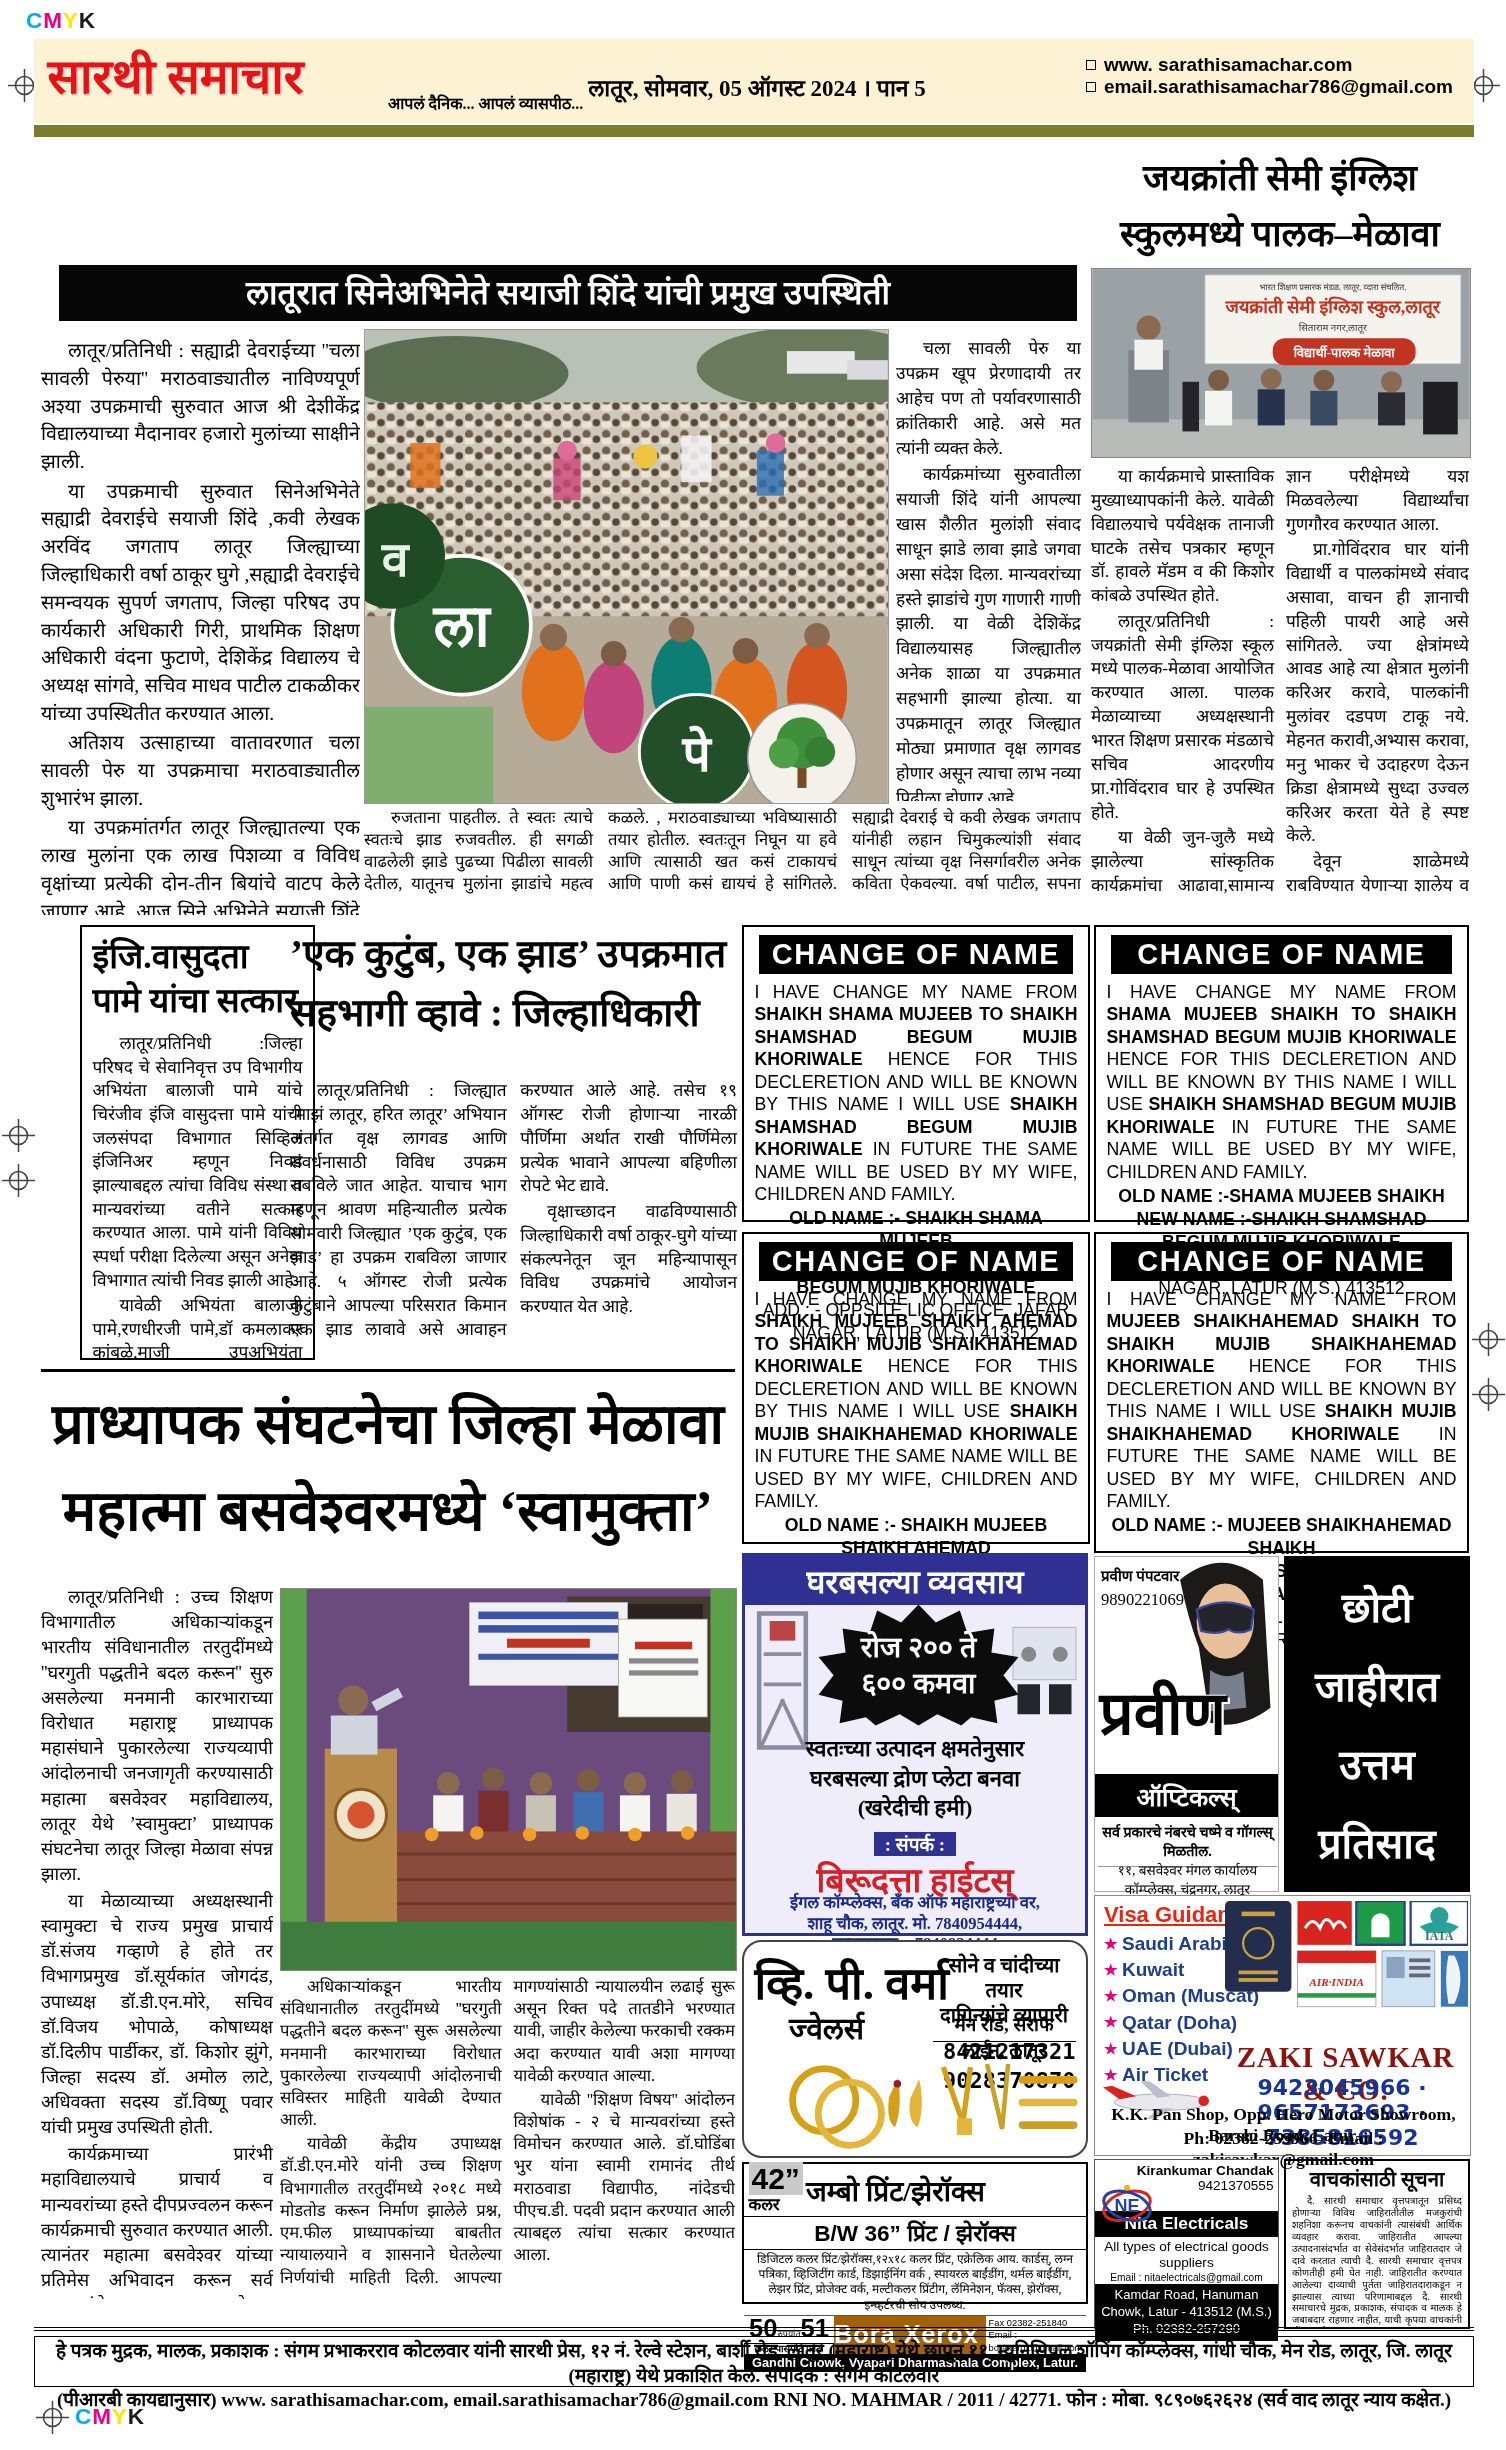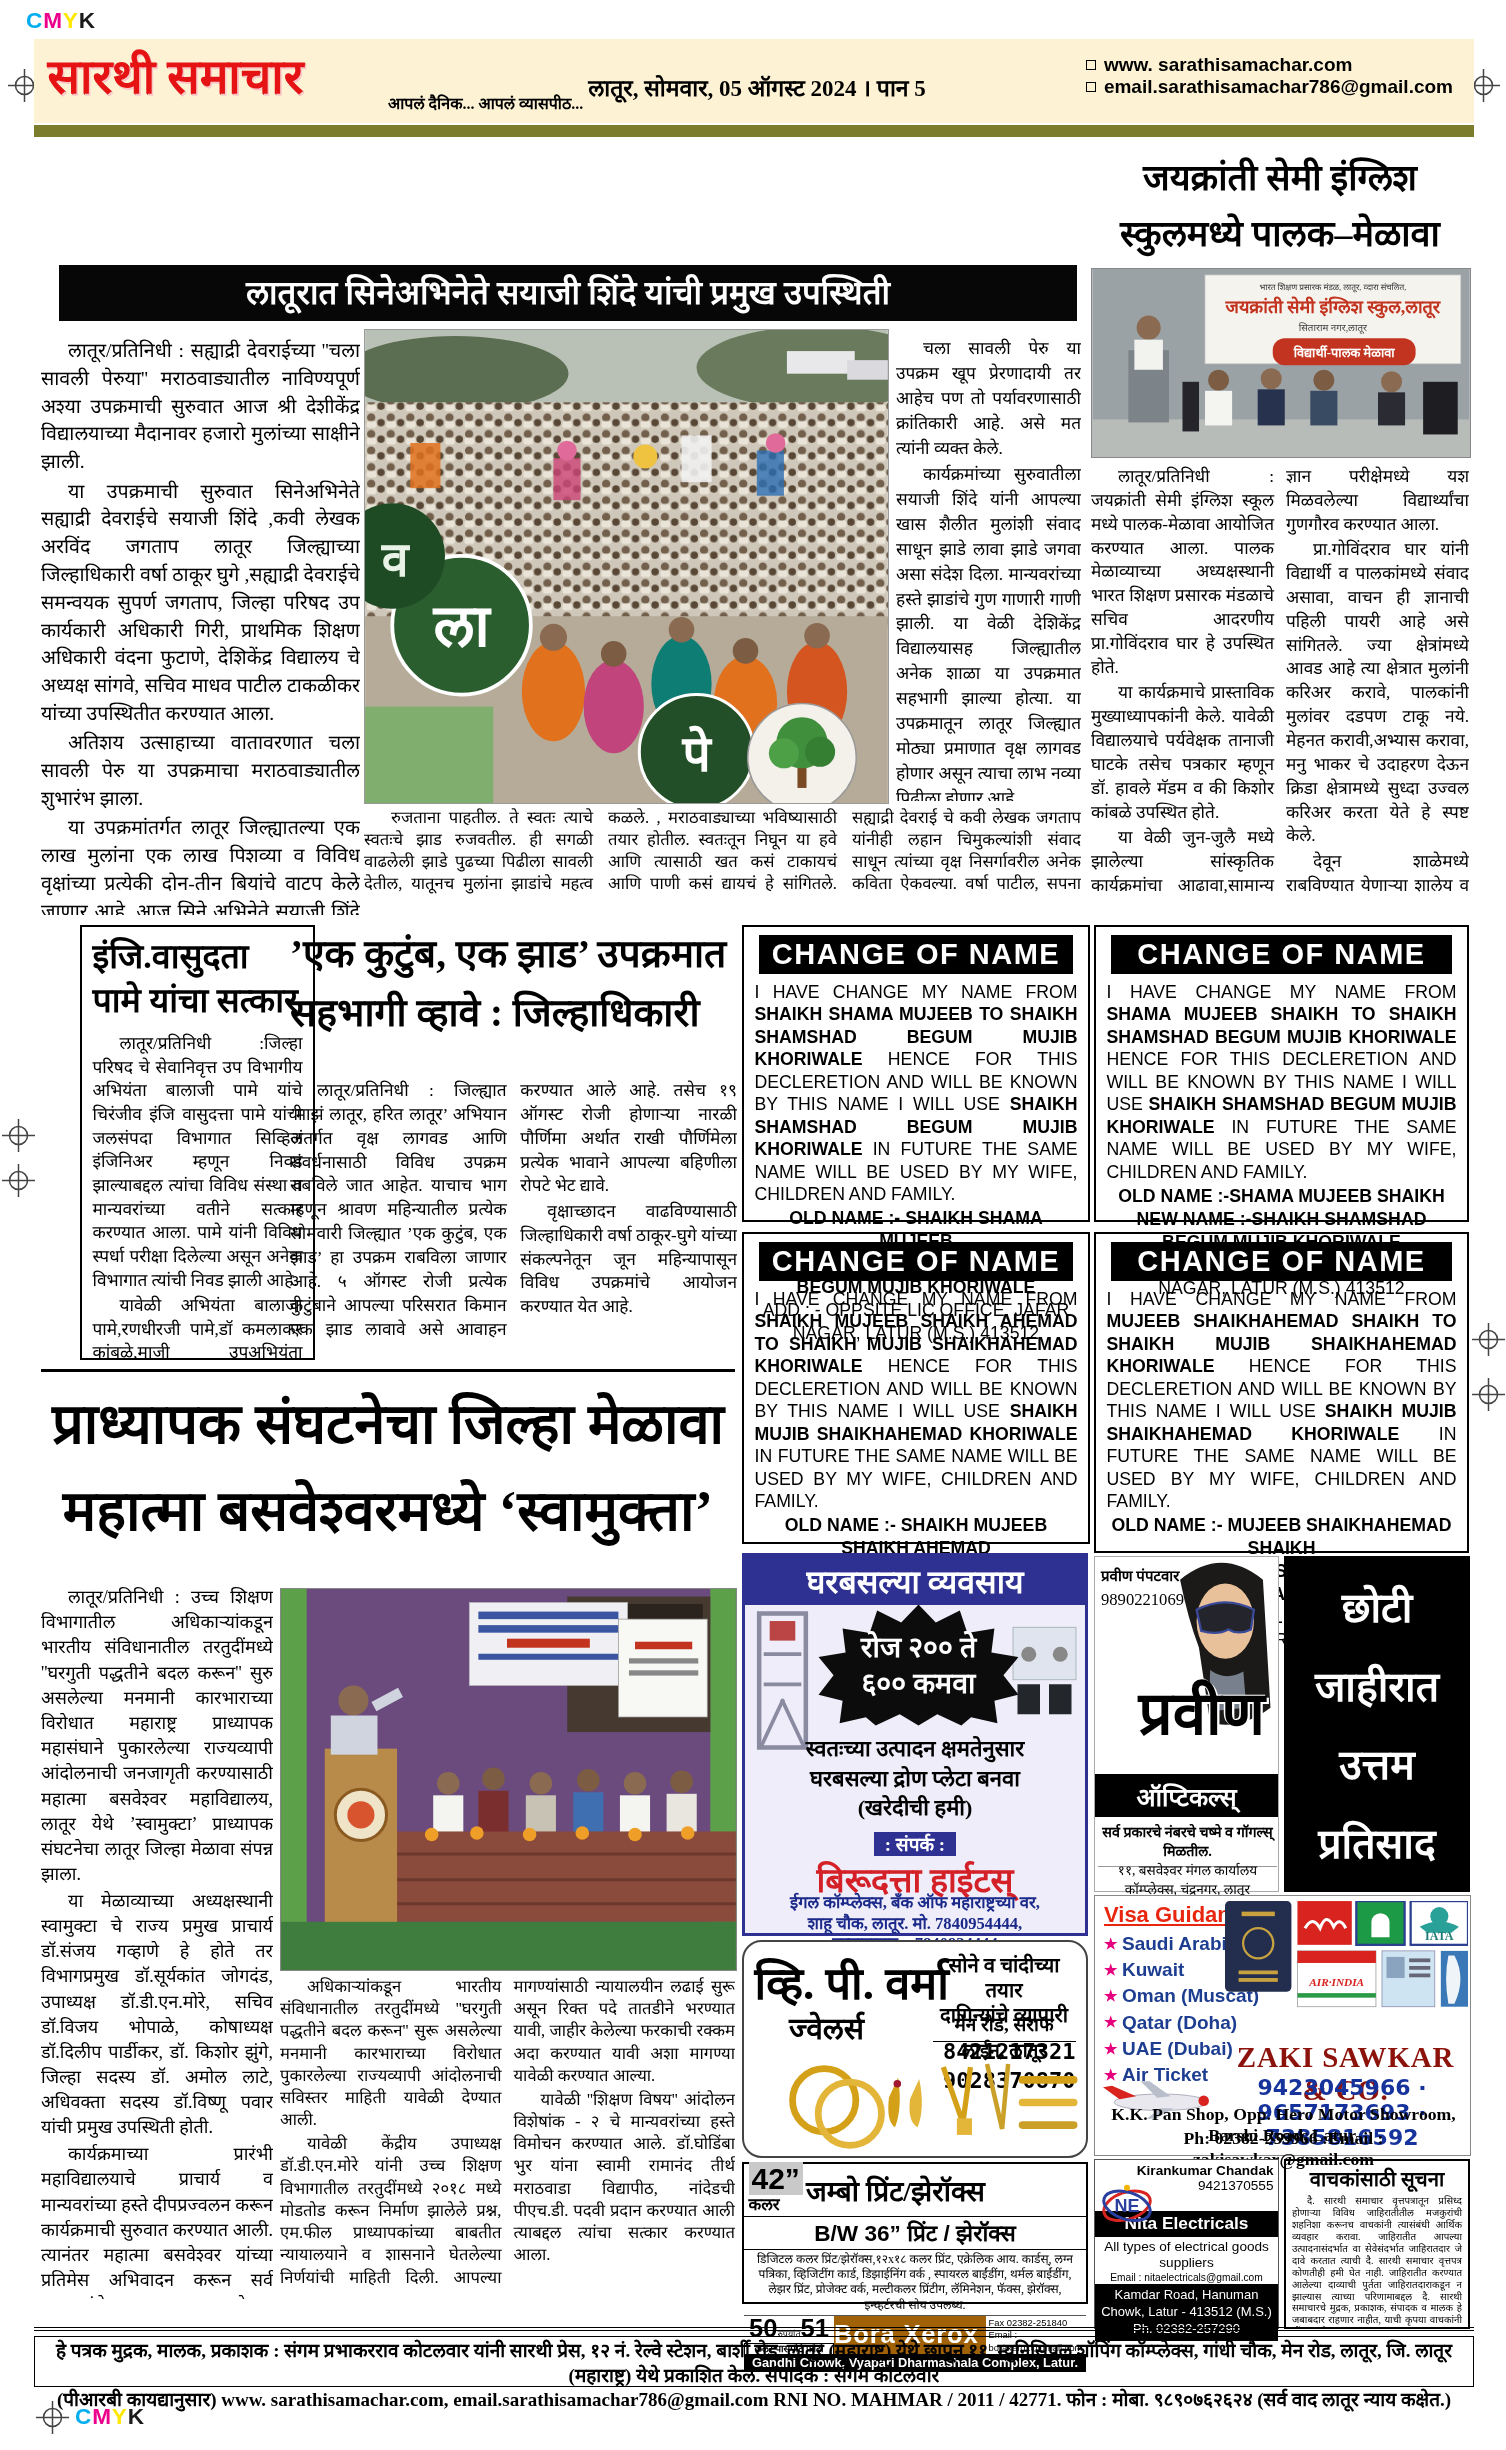--- a/index.html
+++ b/index.html
@@ -73,21 +73,21 @@
   #ghar-contact{position:absolute;left:0;top:274px;width:100%;text-align:center;}
   #ghar-contact span{background:#2e3192;color:#fff;font-size:19px;font-weight:bold;padding:1.5px 10.5px;}
   #ghar-co{position:absolute;left:0;top:300px;width:100%;text-align:center;color:#d42027;font-size:34px;font-weight:bold;}
   #ghar-addr{position:absolute;left:0;top:337px;width:100%;text-align:center;color:#1b2a8a;
              font-size:16.6px;font-weight:bold;line-height:1.25;}
   #praveen{left:1094px;top:1556px;width:185px;height:336px;border:1.5px solid #aaa;box-sizing:border-box;background:#fff;}
   #pv-person{position:absolute;left:6px;top:7.5px;font-size:15px;font-weight:bold;}
   #pv-phone{position:absolute;left:6px;top:33px;font-size:16.6px;}
   #pv-woman{position:absolute;right:0;top:0;width:113px;height:181px;}
   #pv-title{position:absolute;left:4.5px;top:113px;font-size:60px;font-weight:bold;
-            text-shadow:2.3px 2.3px 0 #fff,-1.5px -1.5px 0 #fff;margin-left:39px;}
+            text-shadow:2.3px 2.3px 0 #fff,-1.5px -1.5px 0 #fff;}
   #pv-strip{position:absolute;left:0;top:217px;width:100%;background:#000;color:#fff;
             font-size:25px;font-weight:bold;text-align:center;padding:4.5px 0;}
   #pv-tag{position:absolute;left:3px;top:265px;width:179px;text-align:center;font-size:14.3px;font-weight:bold;border-bottom:0.8px solid #999;padding-bottom:6px;}
   #pv-addr{position:absolute;left:3px;top:303px;width:179px;text-align:center;font-size:13.6px;}
   #chhoti{left:1284px;top:1556px;width:186px;height:336px;background:#000;color:#fff;display:flex;
           flex-direction:column;justify-content:space-evenly;align-items:center;font-size:41px;font-weight:bold;}
   #zaki{left:1094px;top:1895px;width:377px;height:261px;border:1.5px solid #888;box-sizing:border-box;background:#fff;}
   #zk-title{position:absolute;left:9px;top:6px;color:#e8260f;font-size:22px;font-weight:bold;
             font-family:"Liberation Sans",sans-serif;text-decoration:underline;}
   #zk-items{position:absolute;left:9px;top:35px;font-family:"Liberation Sans",sans-serif;}
@@ -301,22 +301,22 @@
           <rect x="290" y="162" width="36" height="46" fill="#394a63"></rect>
         <circle cx="398" cy="150" r="14" fill="#8a6a50"></circle>
           <rect x="380" y="164" width="36" height="44" fill="#2b2b33"></rect>
       </g>
       <rect x="440" y="150" width="46" height="70" fill="#1d1d22"></rect>
       <rect x="120" y="150" width="22" height="66" fill="#24242a"></rect>
     </svg>
   </div>
   <div id="jk-body" class="abs just hidden-overflow paras">
     <div class="paras">
+        <div>या कार्यक्रमाचे प्रास्ताविक मुख्याध्यापकांनी केले. यावेळी विद्यालयाचे पर्यवेक्षक तानाजी घाटके तसेच पत्रकार म्हणून डॉ. हावले मॅडम व की किशोर कांबळे उपस्थित होते.</div>
         <div>लातूर/प्रतिनिधी : जयक्रांती सेमी इंग्लिश स्कूल मध्ये पालक-मेळावा आयोजित करण्यात आला. पालक मेळाव्याच्या अध्यक्षस्थानी भारत शिक्षण प्रसारक मंडळाचे सचिव आदरणीय प्रा.गोविंदराव घार हे उपस्थित होते.</div>
-        <div>या कार्यक्रमाचे प्रास्ताविक मुख्याध्यापकांनी केले. यावेळी विद्यालयाचे पर्यवेक्षक तानाजी घाटके तसेच पत्रकार म्हणून डॉ. हावले मॅडम व की किशोर कांबळे उपस्थित होते.</div>
         <div>या वेळी जुन-जुलै मध्ये झालेल्या सांस्कृतिक कार्यक्रमांचा आढावा,सामान्य ज्ञान परीक्षेमध्ये यश मिळवलेल्या विद्यार्थ्यांचा गुणगौरव करण्यात आला.</div>
       </div>
     <div class="paras">
         <div>प्रा.गोविंदराव घार यांनी विद्यार्थी व पालकांमध्ये संवाद असावा, वाचन ही ज्ञानाची पहिली पायरी आहे असे सांगितले. ज्या क्षेत्रांमध्ये आवड आहे त्या क्षेत्रात मुलांनी करिअर करावे, पालकांनी मुलांवर दडपण टाकू नये. मेहनत करावी,अभ्यास करावा, मनु भाकर चे उदाहरण देऊन क्रिडा क्षेत्रामध्ये सुध्दा उज्वल करिअर करता येते हे स्पष्ट केले.</div>
         <div>देवून शाळेमध्ये राबविण्यात येणाऱ्या शालेय व सहशालेय उपक्रमाची माहिती स्क्रीन वरून देण्यात आली.</div>
       </div>
   </div>
 
   <div id="satkar" class="abs hidden-overflow">
     <h3>

